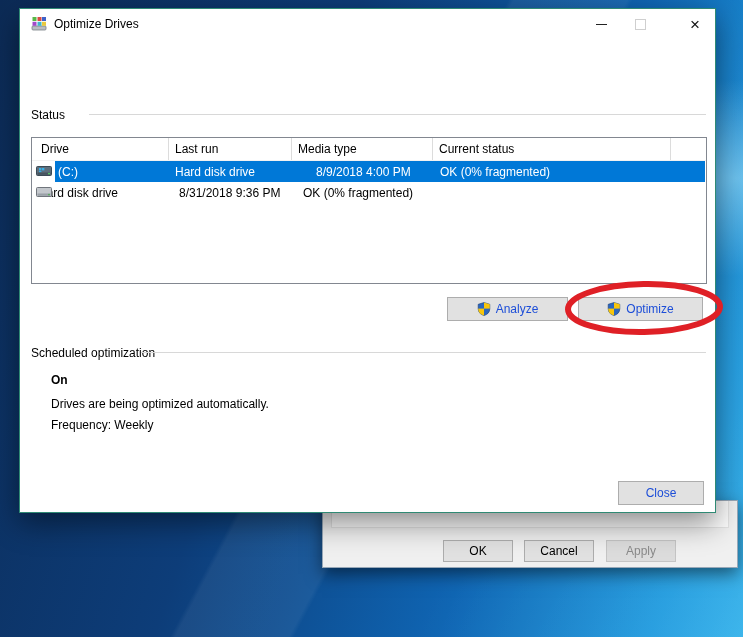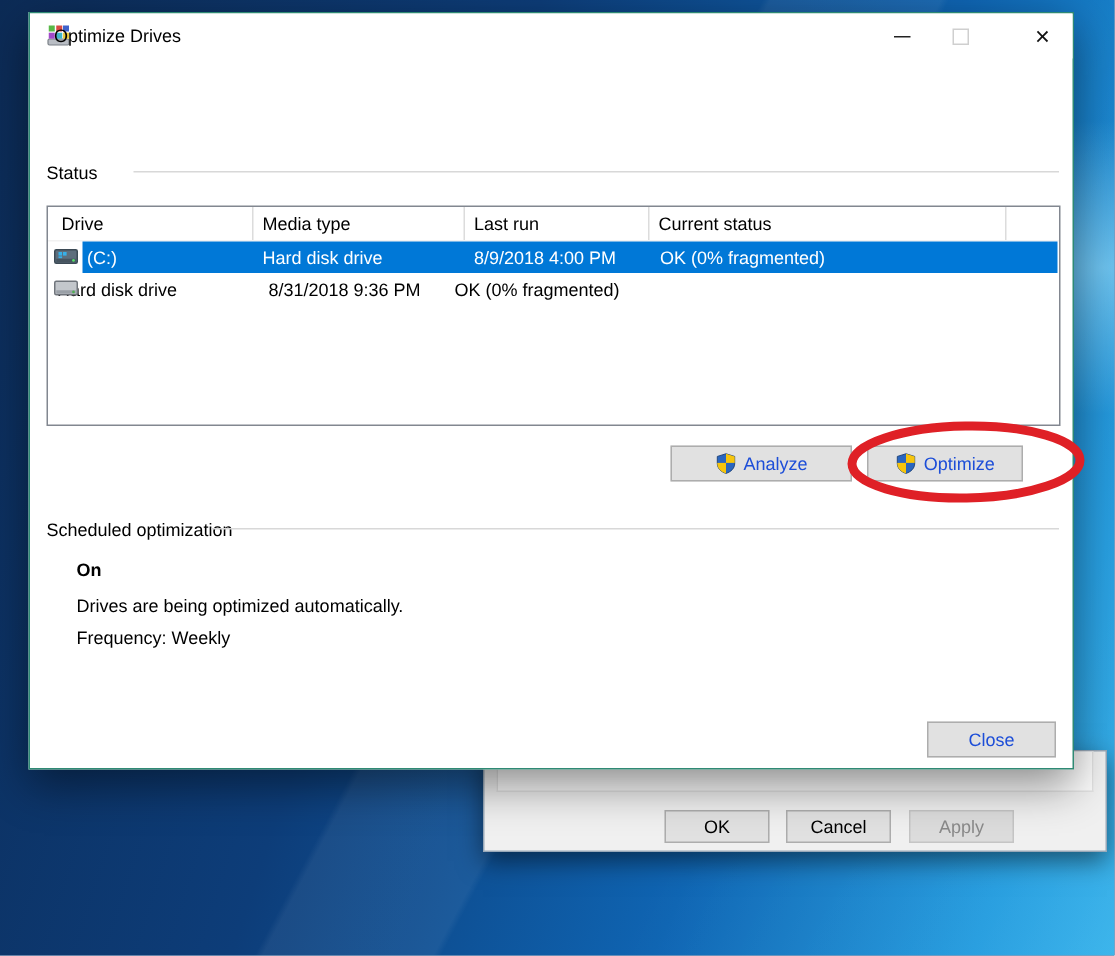--- a/index.html
+++ b/index.html
@@ -18,21 +18,21 @@
       linear-gradient(108deg, #0c2b56 0%, #0d3d79 38%, #0f65b3 68%, #1f9ade 90%, #2fb0ea 100%);
   }
   
   .dlg{
     position:absolute;left:19px;top:8px;width:695px;height:503px;z-index:10;
     background:#fff;border:1px solid #2f8a74;
     box-shadow:0 10px 28px rgba(0,0,0,.45);
   }
   .titlebar{position:absolute;left:0;top:0;right:0;height:30px;background:#fff;}
   .title-icon{position:absolute;left:11px;top:7px;width:16px;height:16px;}
-  .title-text{position:absolute;left:16px;top:8px;font-size:12px;}
+  .title-text{position:absolute;left:34px;top:8px;font-size:12px;}
   .win-btn{position:absolute;top:0;width:34px;height:30px;display:flex;align-items:center;justify-content:center;cursor:default;}
   .wb-min{left:564px;}
   .wb-max{left:603px;}
   .wb-close{left:657px;width:36px;}
   .glyph-min{width:11px;height:1px;background:#222;display:block;}
   .glyph-max{width:9px;height:9px;border:1px solid #cfcfcf;display:block;}
   .glyph-close{font-size:17px;line-height:1;color:#111;}
   .desc{position:absolute;left:11px;top:45px;width:655px;line-height:16px;}
   .grp-label{position:absolute;font-size:12px;}
   .groove{position:absolute;height:1px;background:#d8d8d8;}
@@ -56,21 +56,21 @@
   .c4{flex:1;padding-left:7px;}
   .row.selected .cell{color:#fff;}
   .drive-icon{position:absolute;left:4px;top:4px;width:16px;height:13px;z-index:3;}
   
   .btn{
     position:absolute;display:flex;align-items:center;justify-content:center;gap:5px;
     background:#e1e1e1;border:1px solid #adadad;box-sizing:border-box;
     font-size:12px;color:#1d4ed8;cursor:default;
   }
   .btn-analyze{left:427px;top:288px;width:121px;height:24px;}
-  .btn-optimize{left:558px;top:288px;width:104px;height:24px;}
+  .btn-optimize{left:558px;top:288px;width:125px;height:24px;}
   .btn-change{left:538px;top:359px;width:146px;height:24px;}
   .btn-close{left:598px;top:472px;width:86px;height:24px;}
   .sched-on{position:absolute;left:31px;top:364px;font-weight:bold;}
   .sched-line1{position:absolute;left:31px;top:388px;}
   .sched-line2{position:absolute;left:31px;top:409px;}
   
   .annotation{position:absolute;left:562px;top:279px;width:164px;height:58px;z-index:60;pointer-events:none;}
   
   .dlg2{
     position:absolute;left:322px;top:500px;width:416px;height:68px;z-index:1;
@@ -129,22 +129,22 @@
       </div>
   </div>
 
 
   <span class="grp-label" style="left:11px;top:99px;">Status</span>
   <div class="groove" style="left:69px;top:105px;width:617px;"></div>
 
   <div class="listview">
     <div class="lv-header">
       <div class="hcell h1">Drive</div>
+      <div class="hcell h3">Last run</div>
       <div class="hcell h2">Media type</div>
-      <div class="hcell h3">Last run</div>
       <div class="hcell h4">Current status</div>
     </div>
 
     <div class="row selected">
       <div class="sel-bg"></div>
       <svg class="drive-icon" viewBox="0 0 16 13">
         <rect x="0.5" y="1.5" width="15" height="9" rx="1" fill="#5e6e7c" stroke="#3c4a55"></rect>
         <rect x="1.5" y="7.5" width="13" height="2.3" fill="#46545f"></rect>
         <rect x="3" y="3" width="2.4" height="2.4" fill="#37b0e8"></rect>
         <rect x="6" y="3" width="2.4" height="2.4" fill="#37b0e8"></rect>

